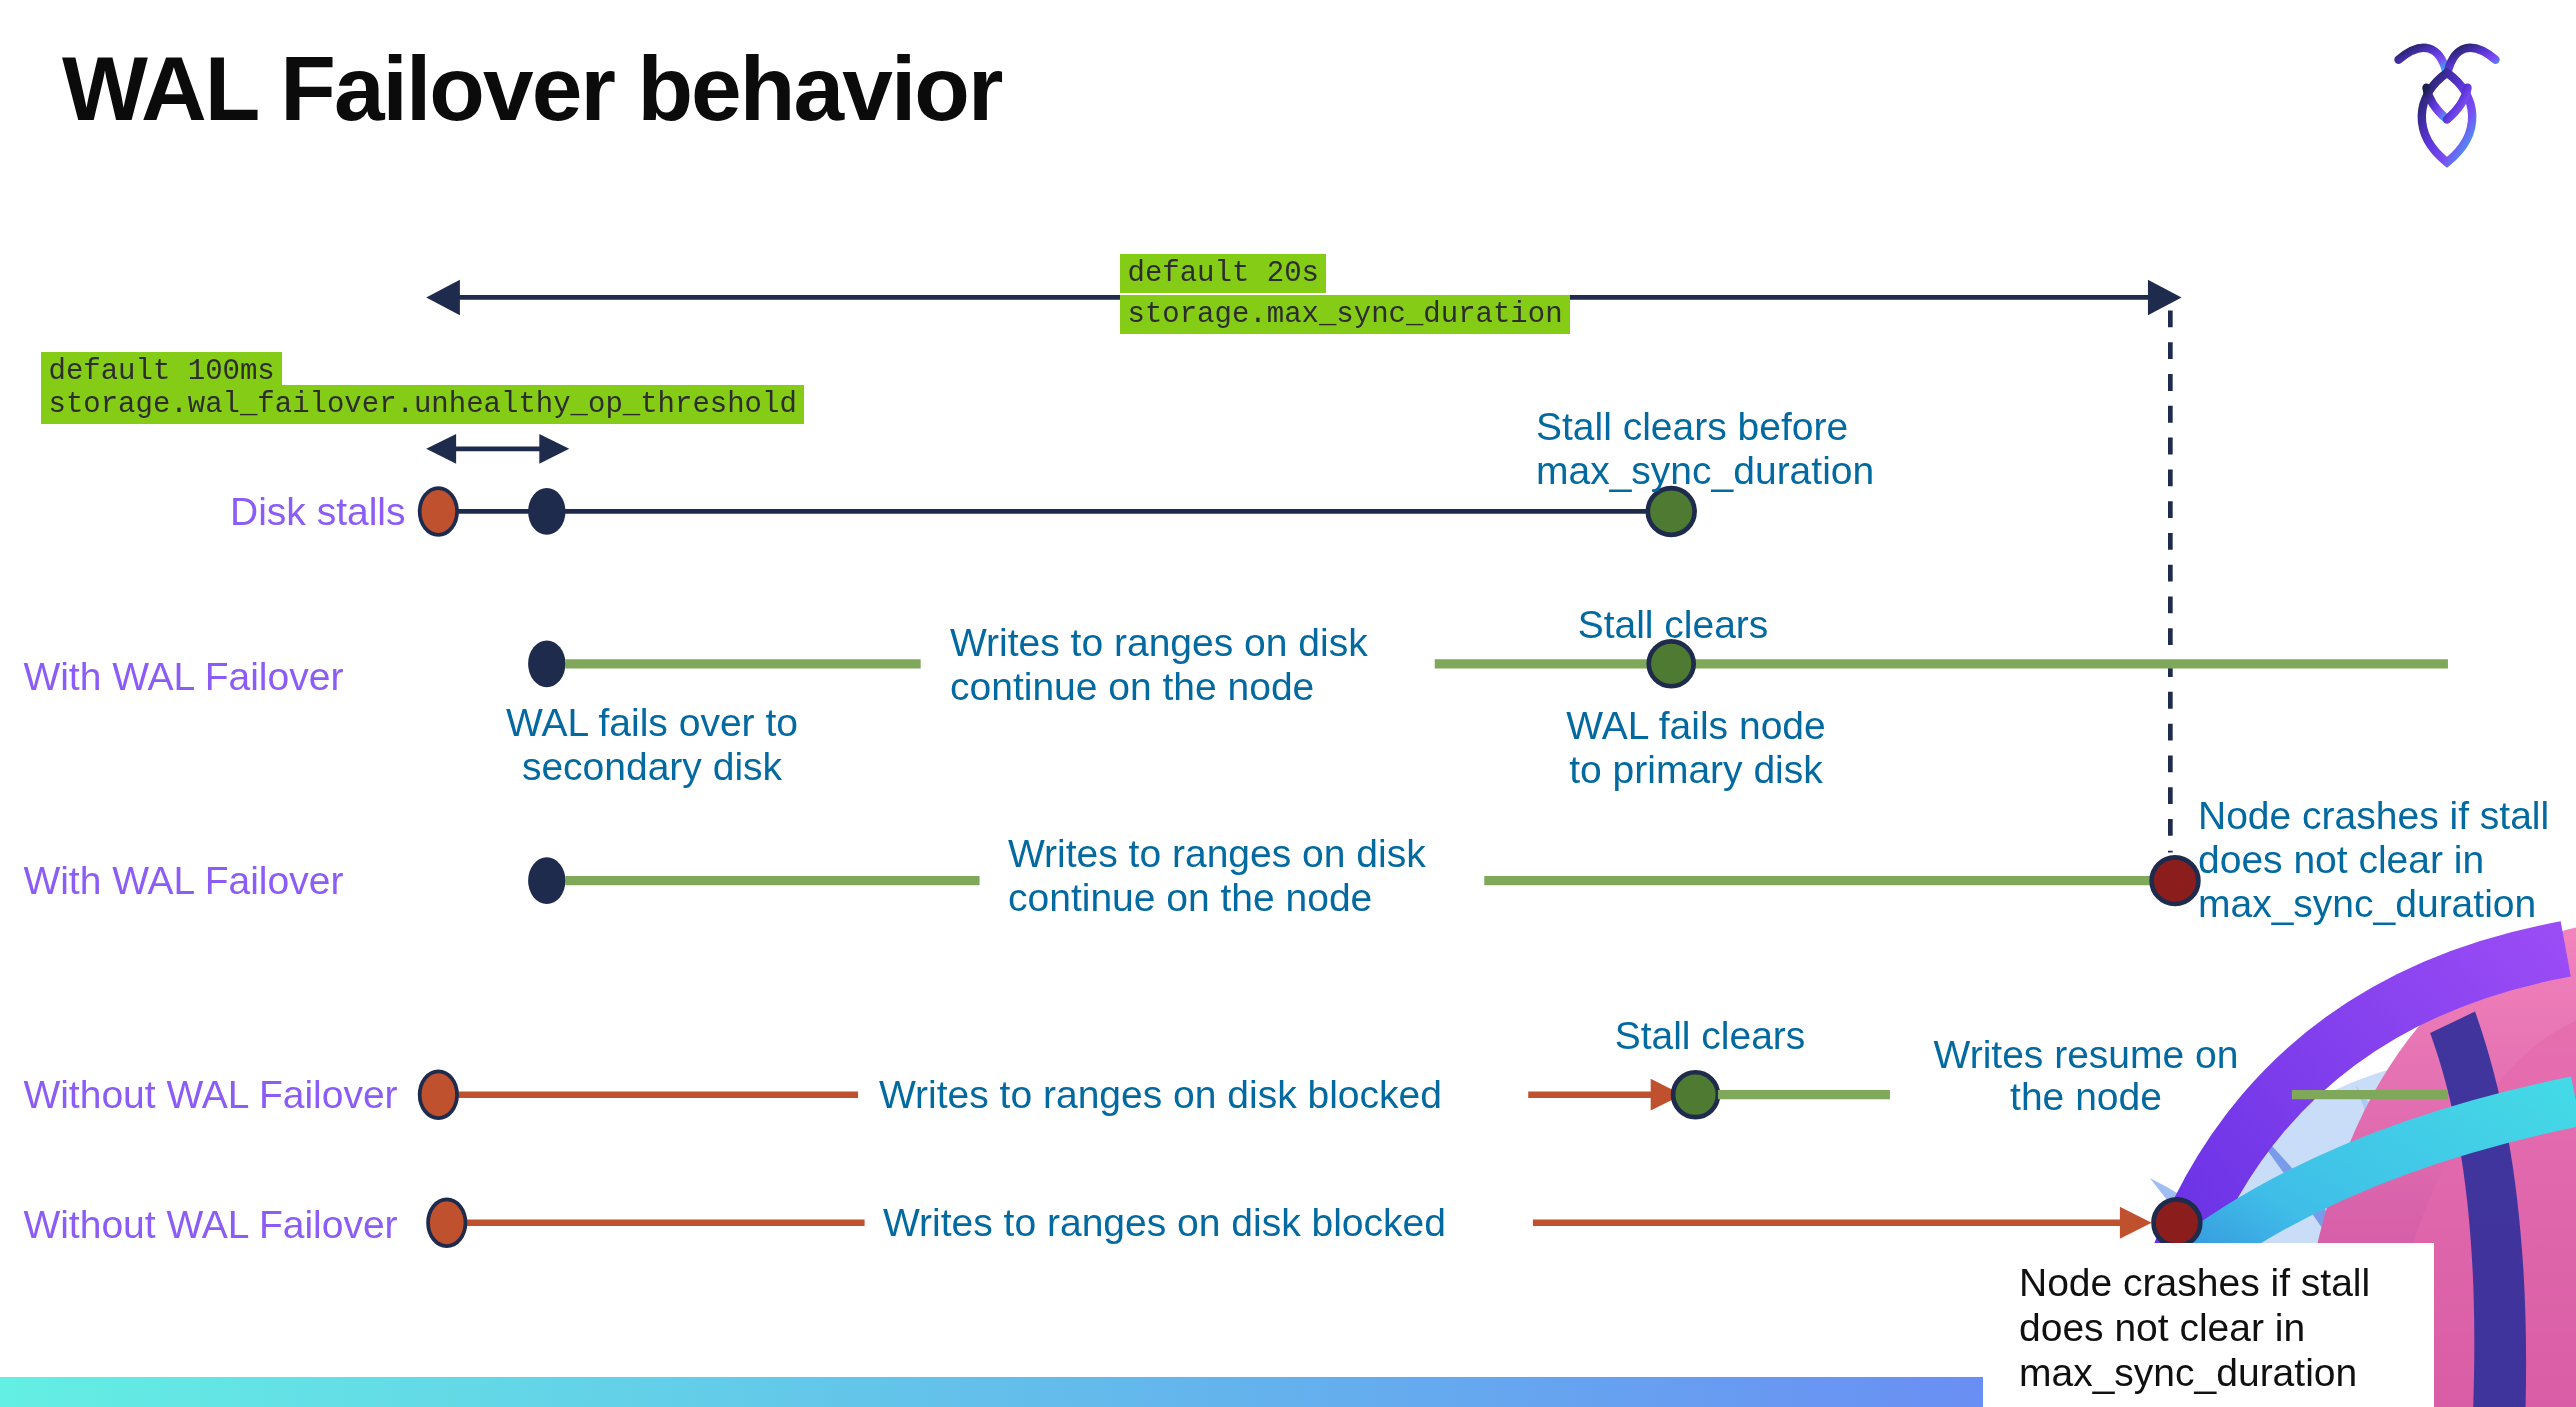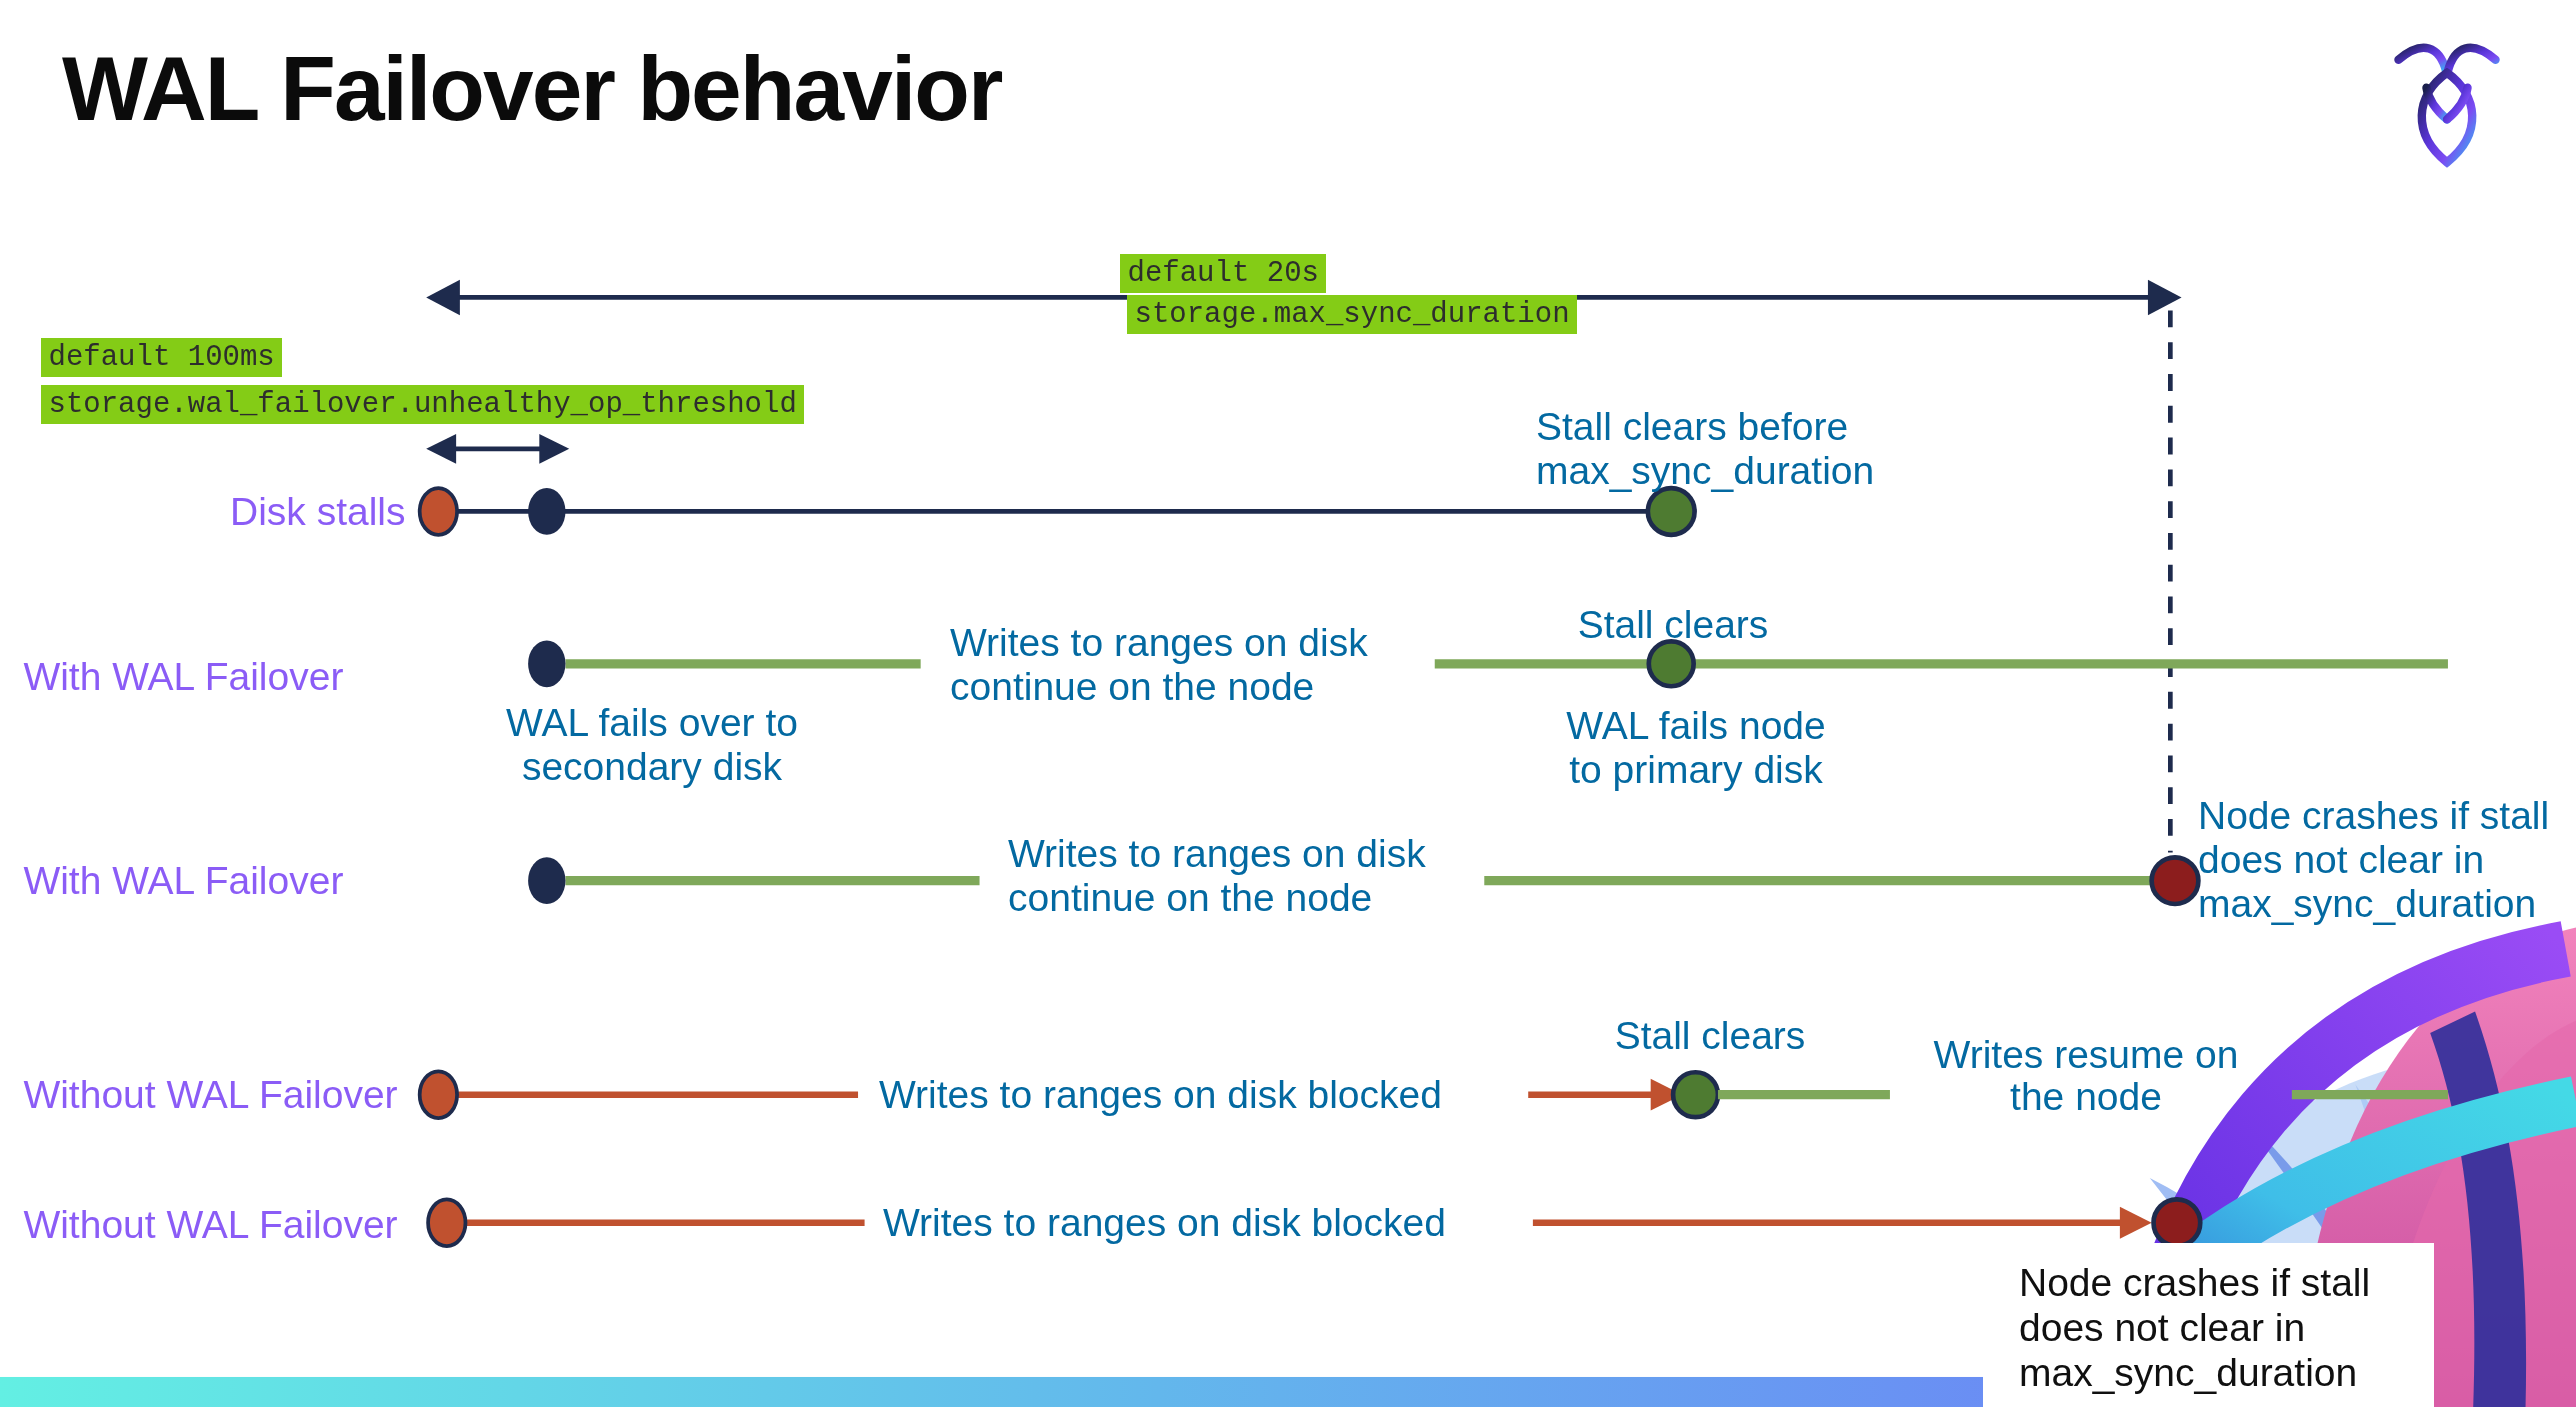--- a/index.html
+++ b/index.html
@@ -131,22 +131,22 @@
       <path d="M60,36 C26,60 22,102 60,132 C98,102 94,60 60,36 Z"></path>
       <path d="M60,130 L60,86"></path>
       <path d="M60,86 C46,74 40,64 38,52"></path>
       <path d="M60,86 C74,74 80,64 82,52"></path>
     </g>
   </svg>
 
   <div class="title">WAL Failover behavior</div>
 
   <div class="code" style="left:1120px;top:254px;">default 20s</div>
-  <div class="code" style="left:1120px;top:295px;margin-left:7px;">storage.max_sync_duration</div>
-  <div class="code" style="left:41px;top:338px;">default 100ms</div>
+  <div class="code" style="left:1120px;top:295px;">storage.max_sync_duration</div>
+  <div class="code" style="left:41px;top:352px;">default 100ms</div>
   <div class="code" style="left:41px;top:385px;">storage.wal_failover.unhealthy_op_threshold</div>
 
   <div class="lbl" style="left:230px;top:490px;">Disk stalls</div>
   <div class="note" style="left:1536px;top:405px;">Stall clears before
 max_sync_duration</div>
 
   <div class="lbl" style="left:23.4px;top:655px;">With WAL Failover</div>
   <div class="note center" style="left:463px;top:701px;width:378px;">WAL fails over to
 secondary disk</div>
   <div class="note" style="left:950px;top:621px;">Writes to ranges on disk

